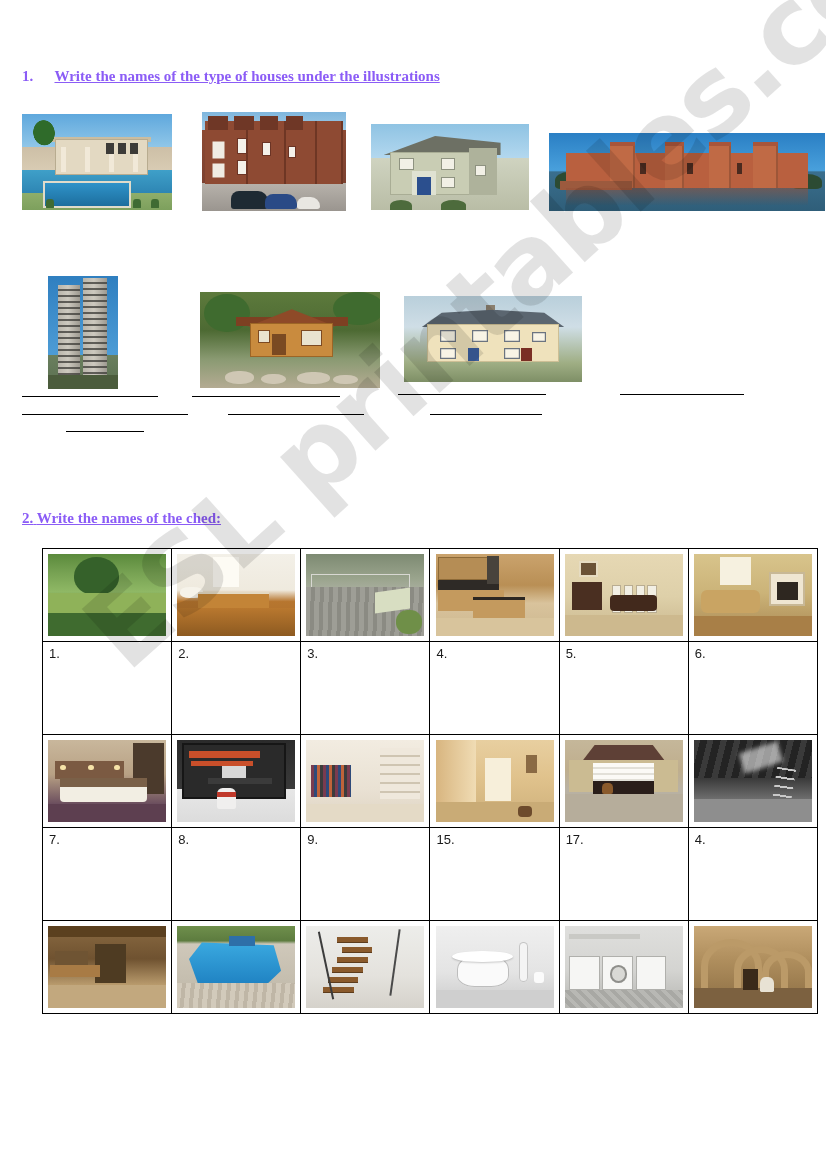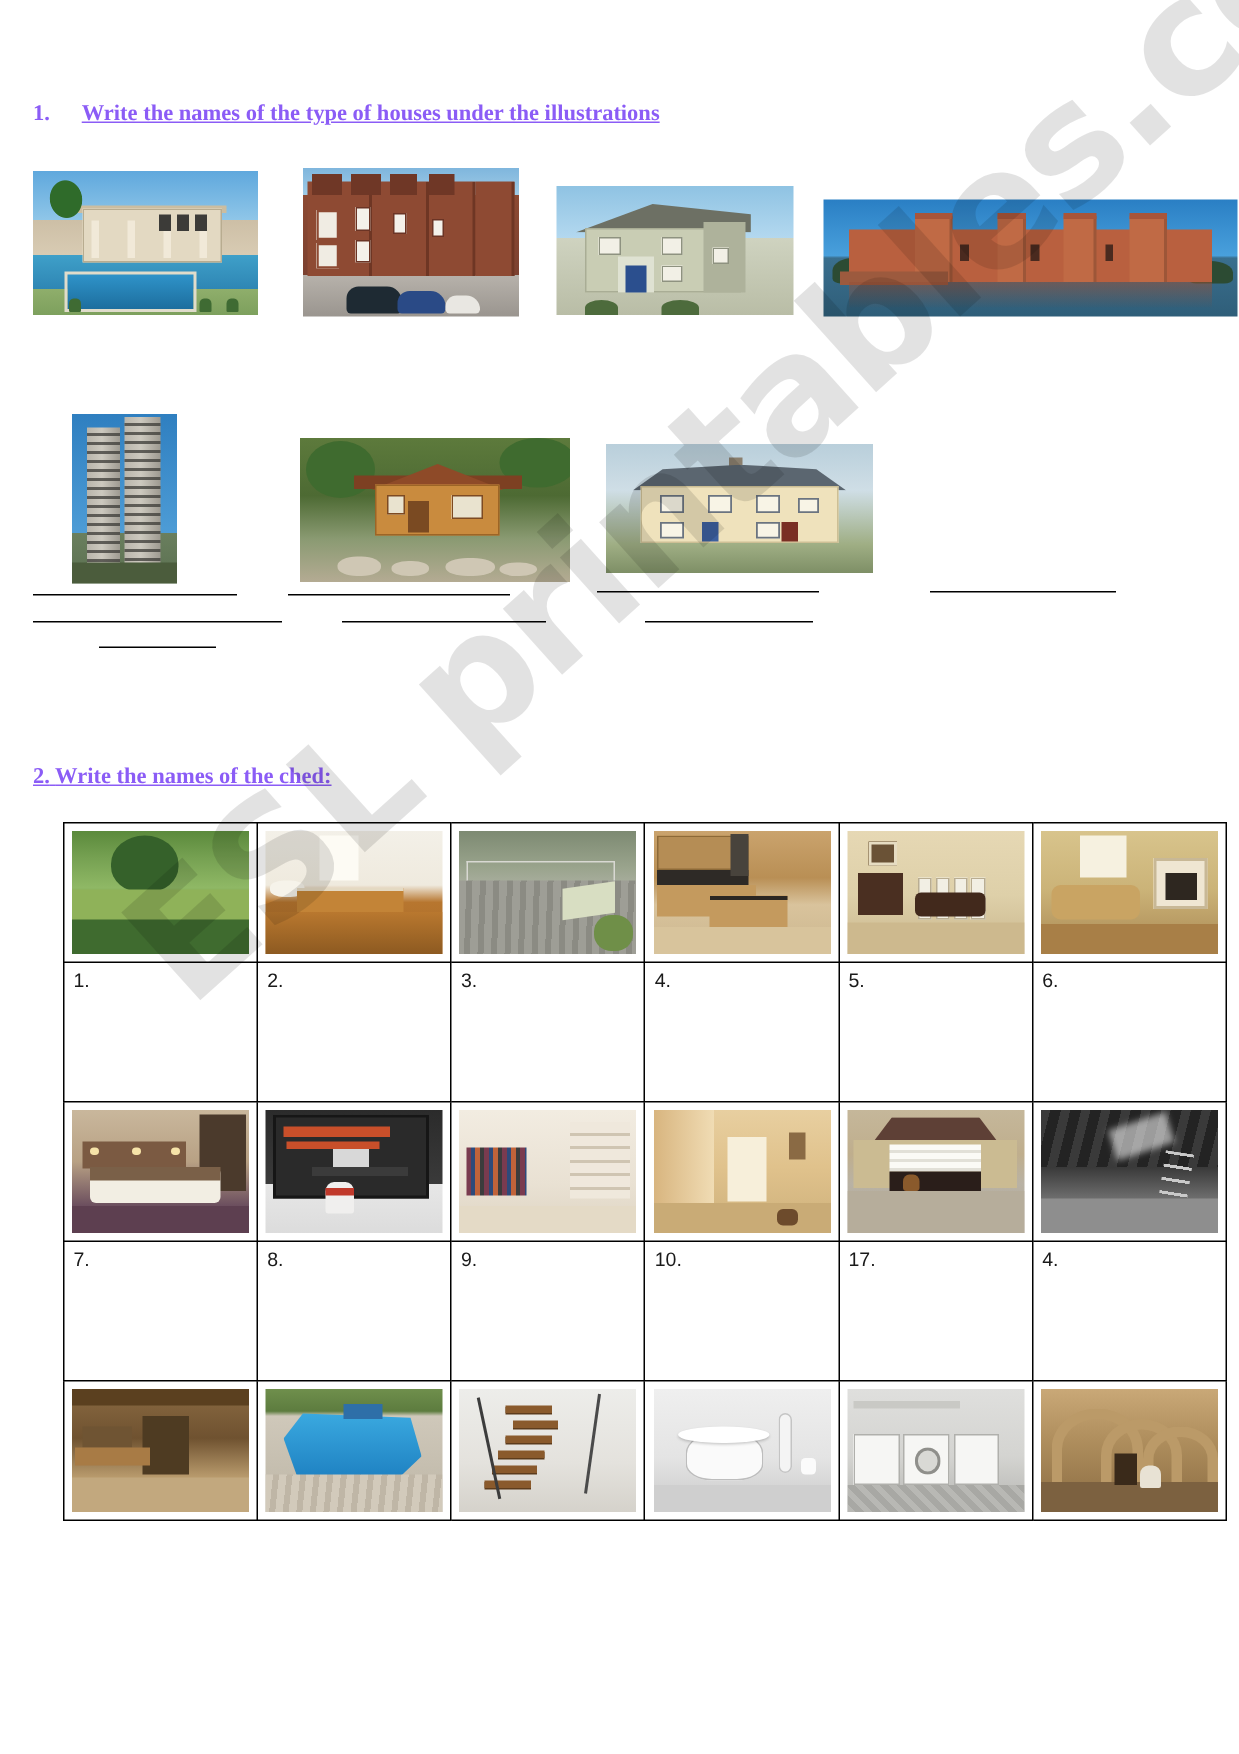--- a/index.html
+++ b/index.html
@@ -584,21 +584,21 @@
           <td class="num-cell">
             <div class="cellnum">7.</div>
           </td>
           <td class="num-cell">
             <div class="cellnum">8.</div>
           </td>
           <td class="num-cell">
             <div class="cellnum">9.</div>
           </td>
           <td class="num-cell">
-            <div class="cellnum">10.</div>
+            <div class="cellnum">15.</div>
           </td>
           <td class="num-cell">
             <div class="cellnum">17.</div>
           </td>
           <td class="num-cell">
             <div class="cellnum">4.</div>
           </td>
         </tr>
         <tr>
           <td class="img-cell">

